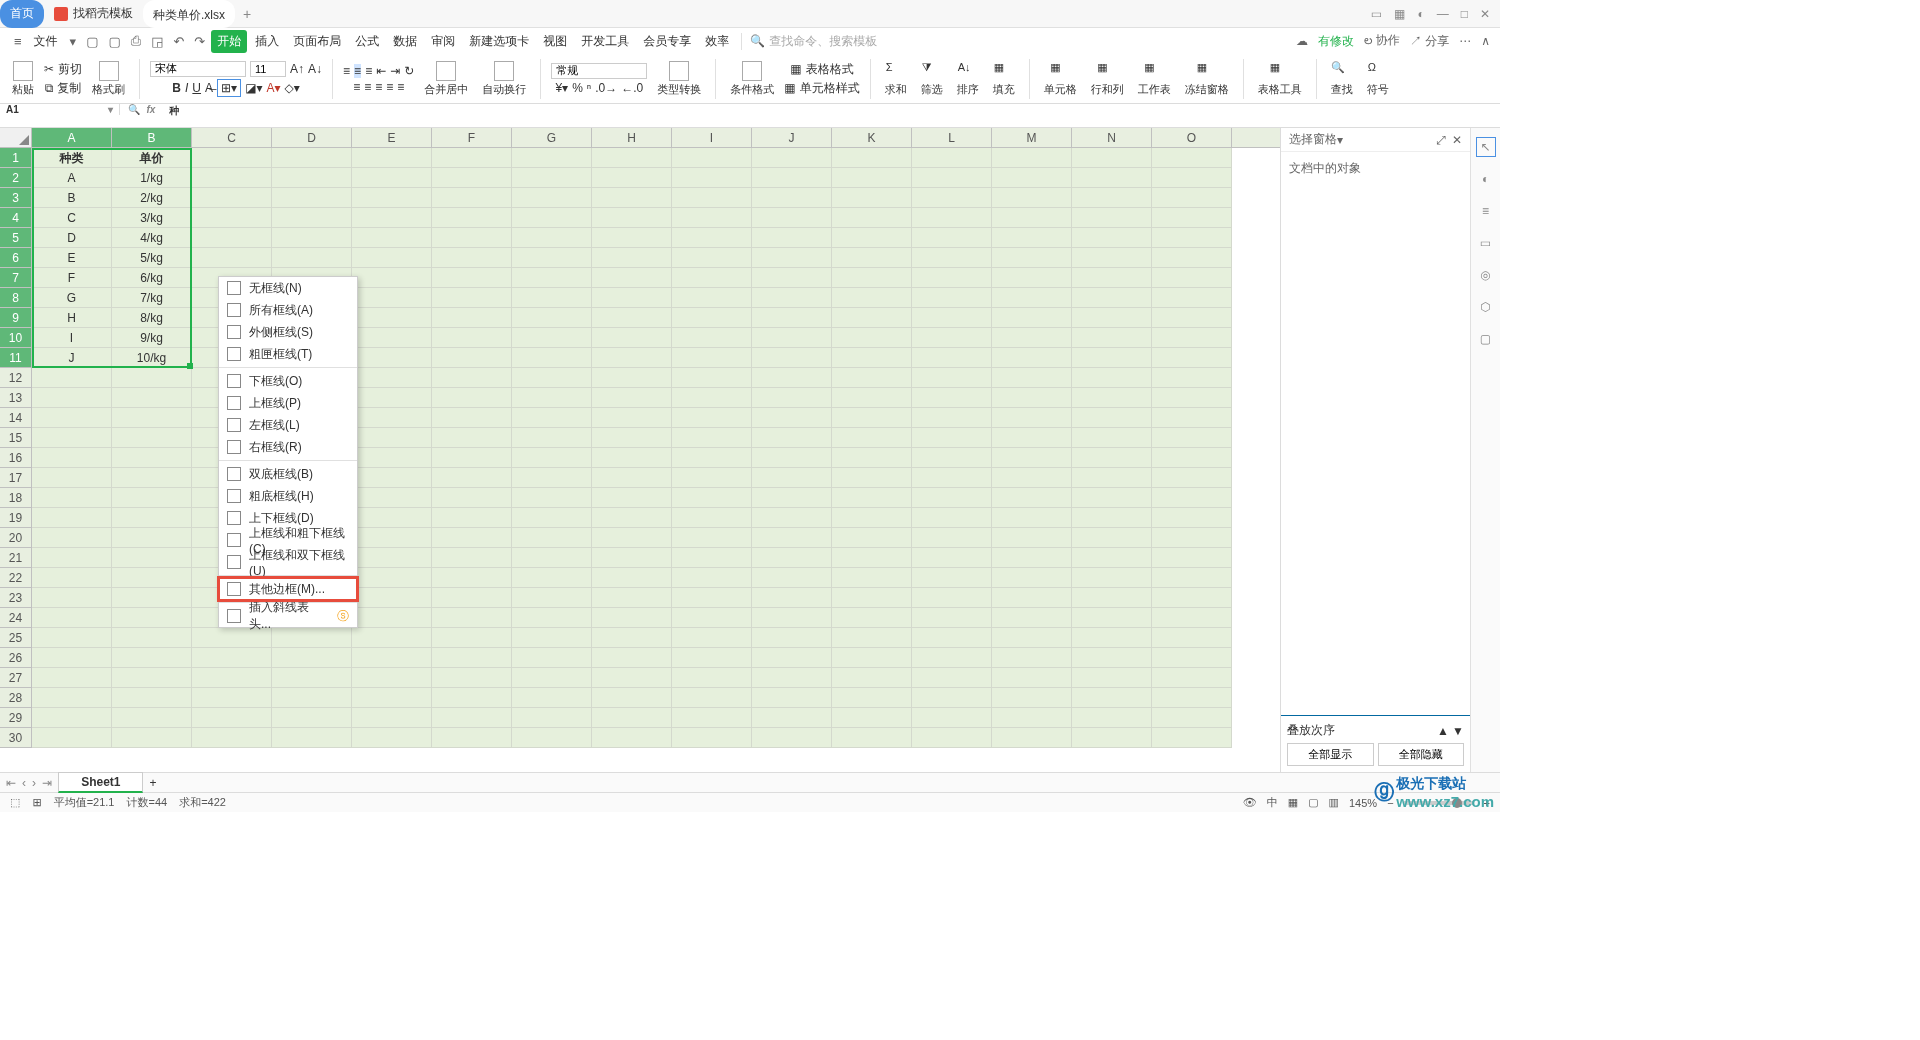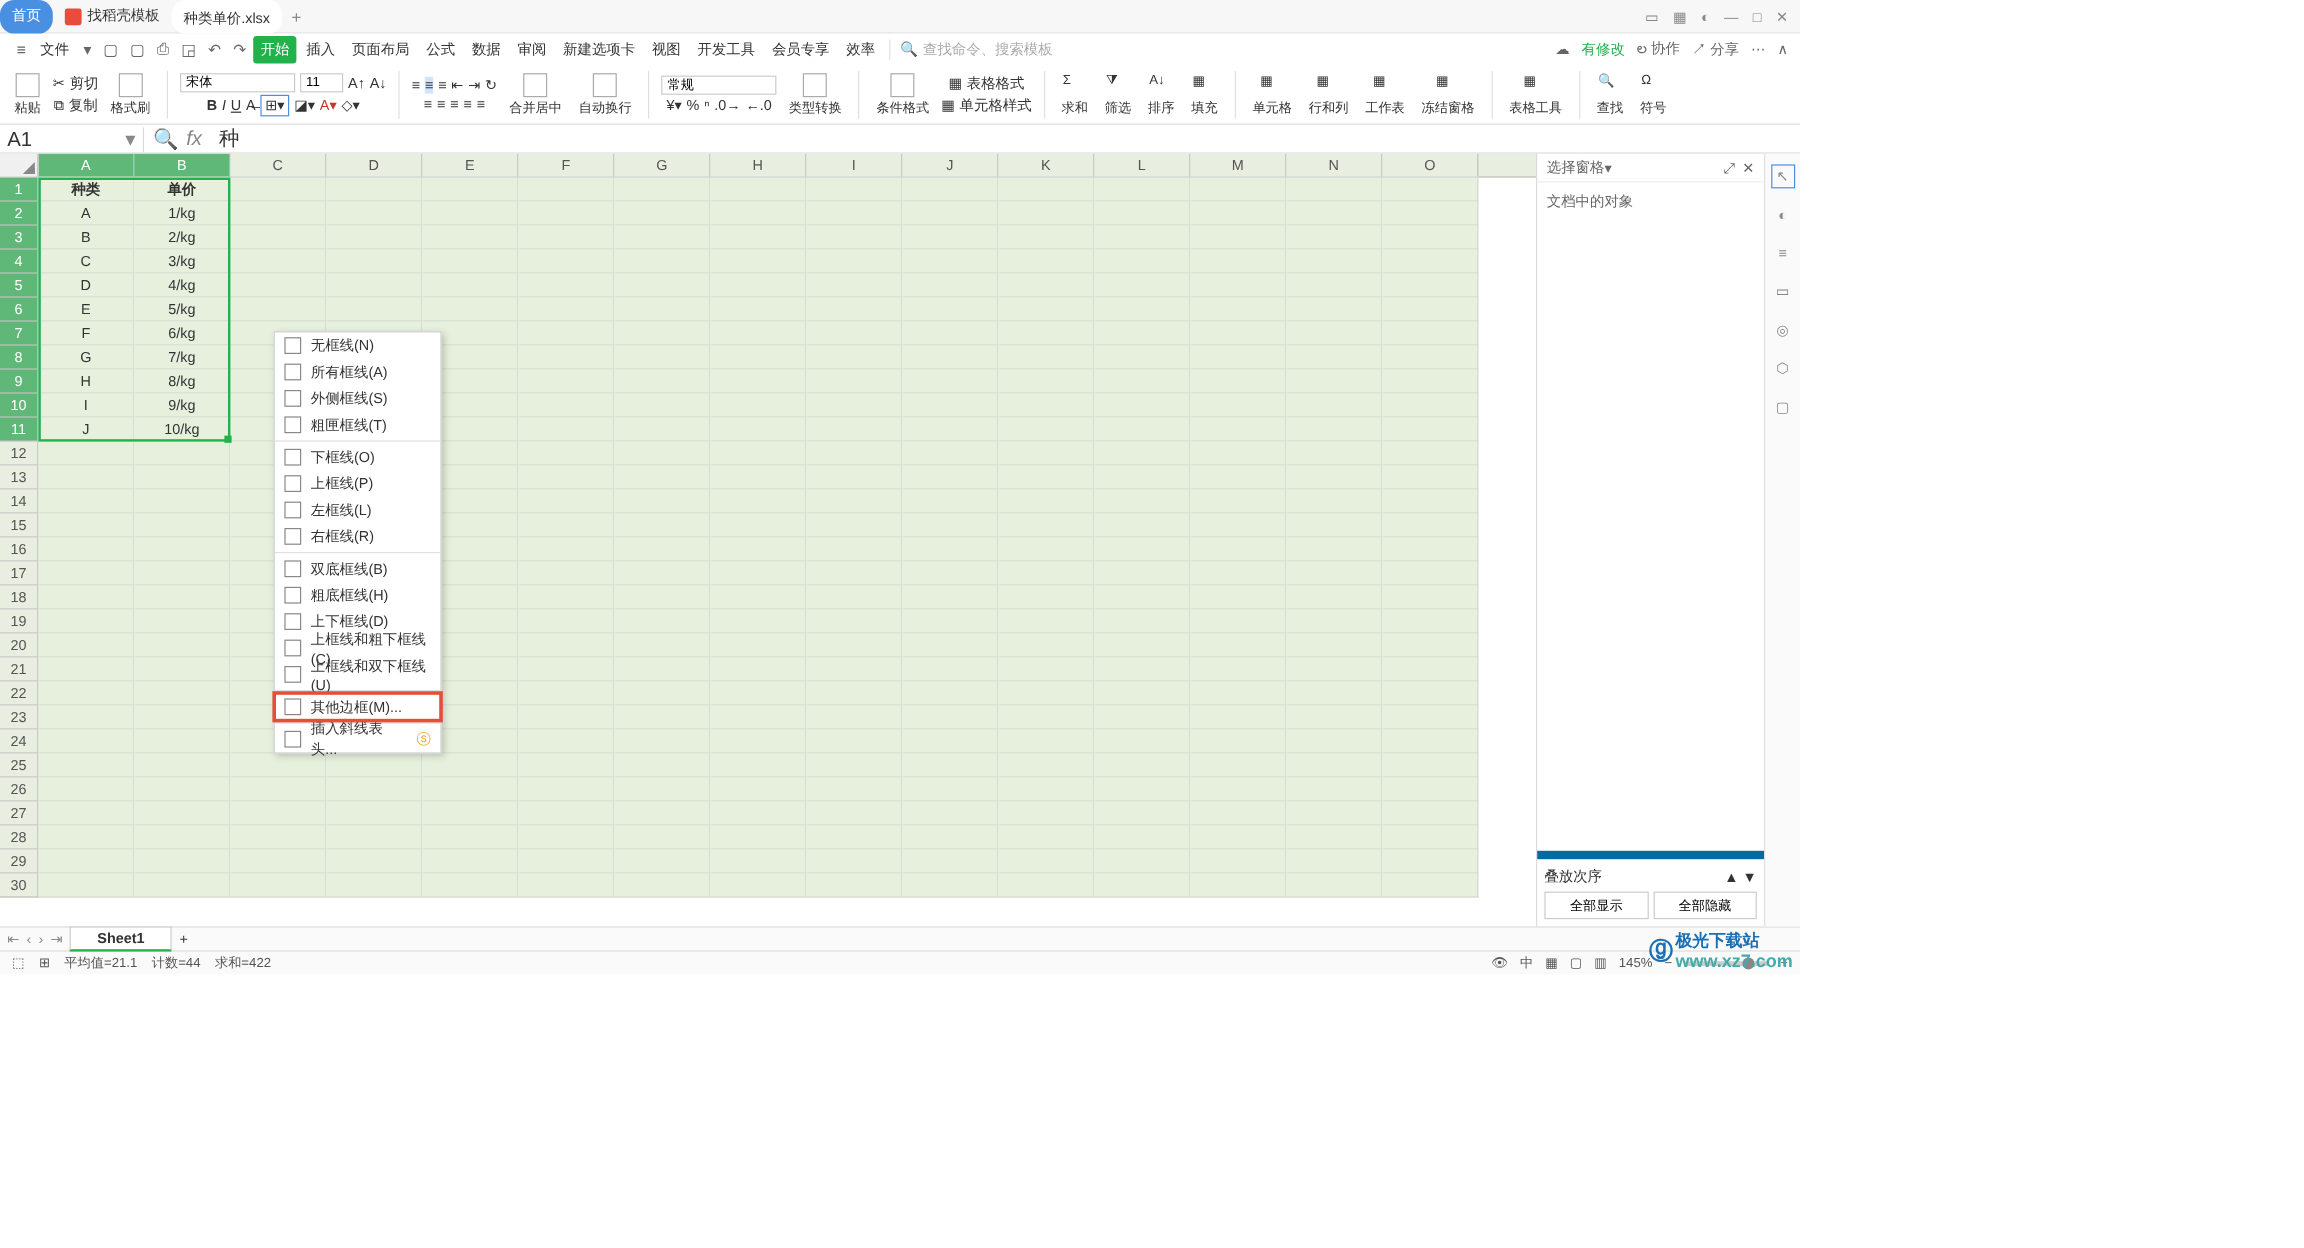--- a/index.html
+++ b/index.html
@@ -27,21 +27,21 @@
 
 .ribbon { height: 50px; border-bottom: 1px solid #dcdcdc; display: flex; align-items: center; padding: 2px 8px; gap: 6px; background: #fff; }
 .ribbon .grp { display: flex; flex-direction: column; align-items: center; gap: 2px; }
 .ribbon .sep { width: 1px; background: #e0e0e0; height: 40px; margin: 0 4px; }
 .ribbon .font-row { display: flex; gap: 4px; align-items: center; }
 .ribbon select, .ribbon input.combo { font-size: 11px; border: 1px solid #ccc; padding: 1px 4px; background: #fff; }
 .ribbon .bigbtn { display: flex; flex-direction: column; align-items: center; font-size: 11px; gap: 1px; padding: 0 4px; }
 .ribbon .bigbtn .bicon { width: 20px; height: 20px; }
 
 
-.fbar { height: 24px; display: flex; align-items: flex-end; border-bottom: 1px solid #dcdcdc; font-size: 17px; }
+.fbar { height: 24px; display: flex; align-items: flex-start; border-bottom: 1px solid #dcdcdc; font-size: 10px; font-weight: bold; }
 .fbar .namebox { width: 120px; border-right: 1px solid #dcdcdc; padding: 0 6px; display: flex; align-items: center; justify-content: space-between; }
 .fbar .fxbtns { display: flex; gap: 6px; padding: 0 8px; color: #888; }
 .fbar .fxinput { flex: 1; padding: 0 6px; }
 
 
 .main { display: flex; height: calc(100% - 28px - 26px - 50px - 24px - 20px - 20px); }
 
 
 .gridwrap { flex: 1; position: relative; overflow: hidden; }
 .colhdrs { display: flex; height: 20px; background: #e8efe0; border-bottom: 1px solid #c0c0c0; }
@@ -53,31 +53,31 @@
 .rowhdrs { width: 32px; }
 .rowh { height: 20px; text-align: center; border-bottom: 1px solid #c0c0c0; border-right: 1px solid #c0c0c0; font-size: 12px; color: #555; line-height: 20px; background: #e8efe0; }
 .rowh.sel { background: #5fb878; color: #fff; }
 .cells { position: relative; }
 .cellrow { display: flex; height: 20px; justify-content: flex-end; }
 .cell { width: 80px; height: 20px; border-right: 1px solid #d4d9cd; border-bottom: 1px solid #d4d9cd; text-align: center; line-height: 20px; font-size: 12px; background: #e6f0dc; }
 .selbox { position: absolute; border: 2px solid #22b24c; pointer-events: none; left: 0; top: 0; width: 160px; height: 220px; }
 .selhandle { position: absolute; width: 6px; height: 6px; background: #22b24c; right: -3px; bottom: -3px; }
 
 
-.ddmenu { position: absolute; left: 228px; top: 148px; width: 140px; background: #fff; border: 1px solid #ccc; box-shadow: 2px 2px 6px rgba(0,0,0,0.2); font-size: 12px; z-index: 100; }
+.ddmenu { position: absolute; left: 218px; top: 148px; width: 140px; background: #fff; border: 1px solid #ccc; box-shadow: 2px 2px 6px rgba(0,0,0,0.2); font-size: 12px; z-index: 100; }
 .ddmenu .mi { display: flex; align-items: center; height: 22px; padding: 0 8px; gap: 8px; }
 .ddmenu .mi .micon { width: 14px; height: 14px; border: 1px solid #888; flex-shrink: 0; }
 .ddmenu hr { border: none; border-top: 1px solid #e0e0e0; margin: 2px 0; }
 .ddmenu .highlight { outline: 3px solid #e74c3c; outline-offset: -1px; }
 
 
 .rpanel { width: 190px; border-left: 1px solid #dcdcdc; display: flex; flex-direction: column; font-size: 12px; }
 .rpanel .rhdr { height: 24px; display: flex; align-items: center; justify-content: center; padding: 0 8px; border-bottom: 1px solid #eee; color: #666; }
 .rpanel .rbody { flex: 1; padding: 8px; color: #666; }
-.rpanel .rfoot { padding: 6px; border-top: 7px solid #0369a1; }
+.rpanel .rfoot { padding: 6px; border-top: 1px solid #0369a1; }
 .rpanel .rfoot .ordrow { display: flex; justify-content: space-between; align-items: center; margin-bottom: 4px; }
 .rpanel .rfoot .btns { display: flex; gap: 4px; }
 .rpanel .rfoot button { flex: 1; font-size: 11px; border: 1px solid #ccc; background: #fff; padding: 3px 4px; }
 
 
 .rstrip { width: 30px; border-left: 1px solid #e0e0e0; background: #fafafa; display: flex; flex-direction: column; align-items: center; gap: 14px; padding-top: 10px; }
 .rstrip .ricon { width: 18px; height: 18px; color: #888; display:flex; align-items:center; justify-content:center; }
 
 
 .sheettabs { height: 20px; display: flex; align-items: center; border-top: 1px solid #dcdcdc; font-size: 12px; padding: 0 6px; gap: 6px; background: #fafafa; }

